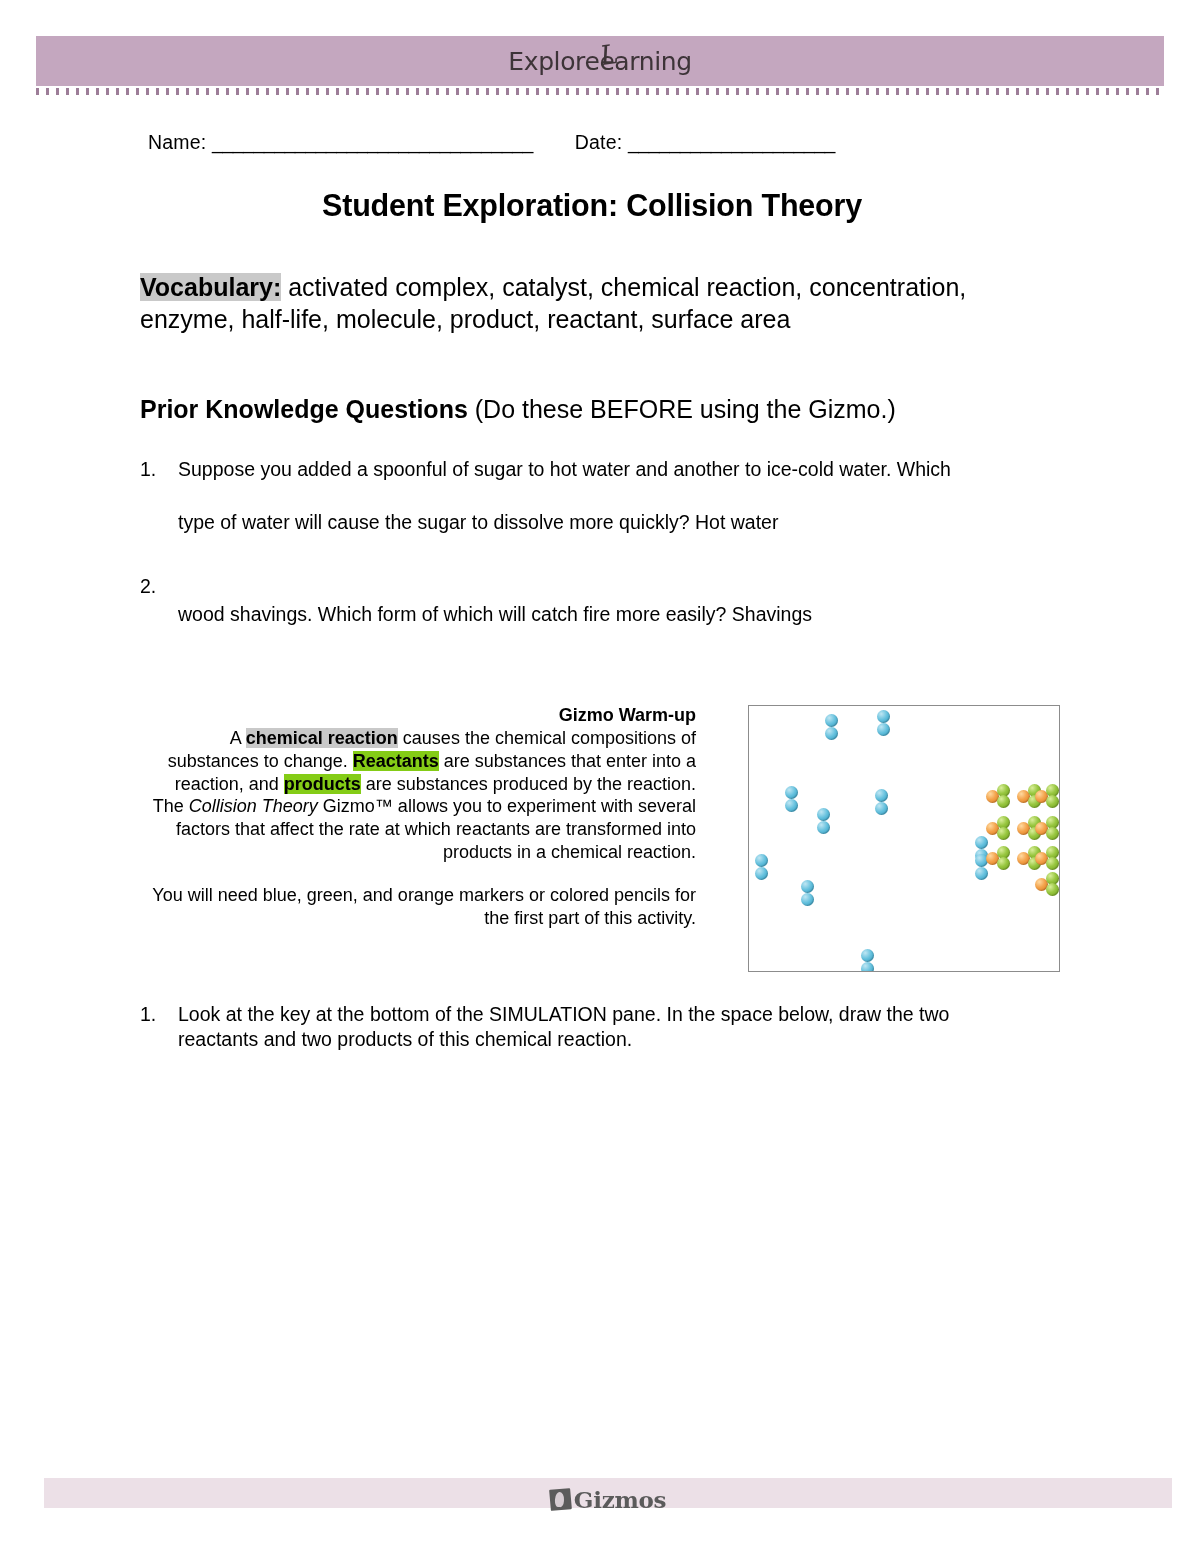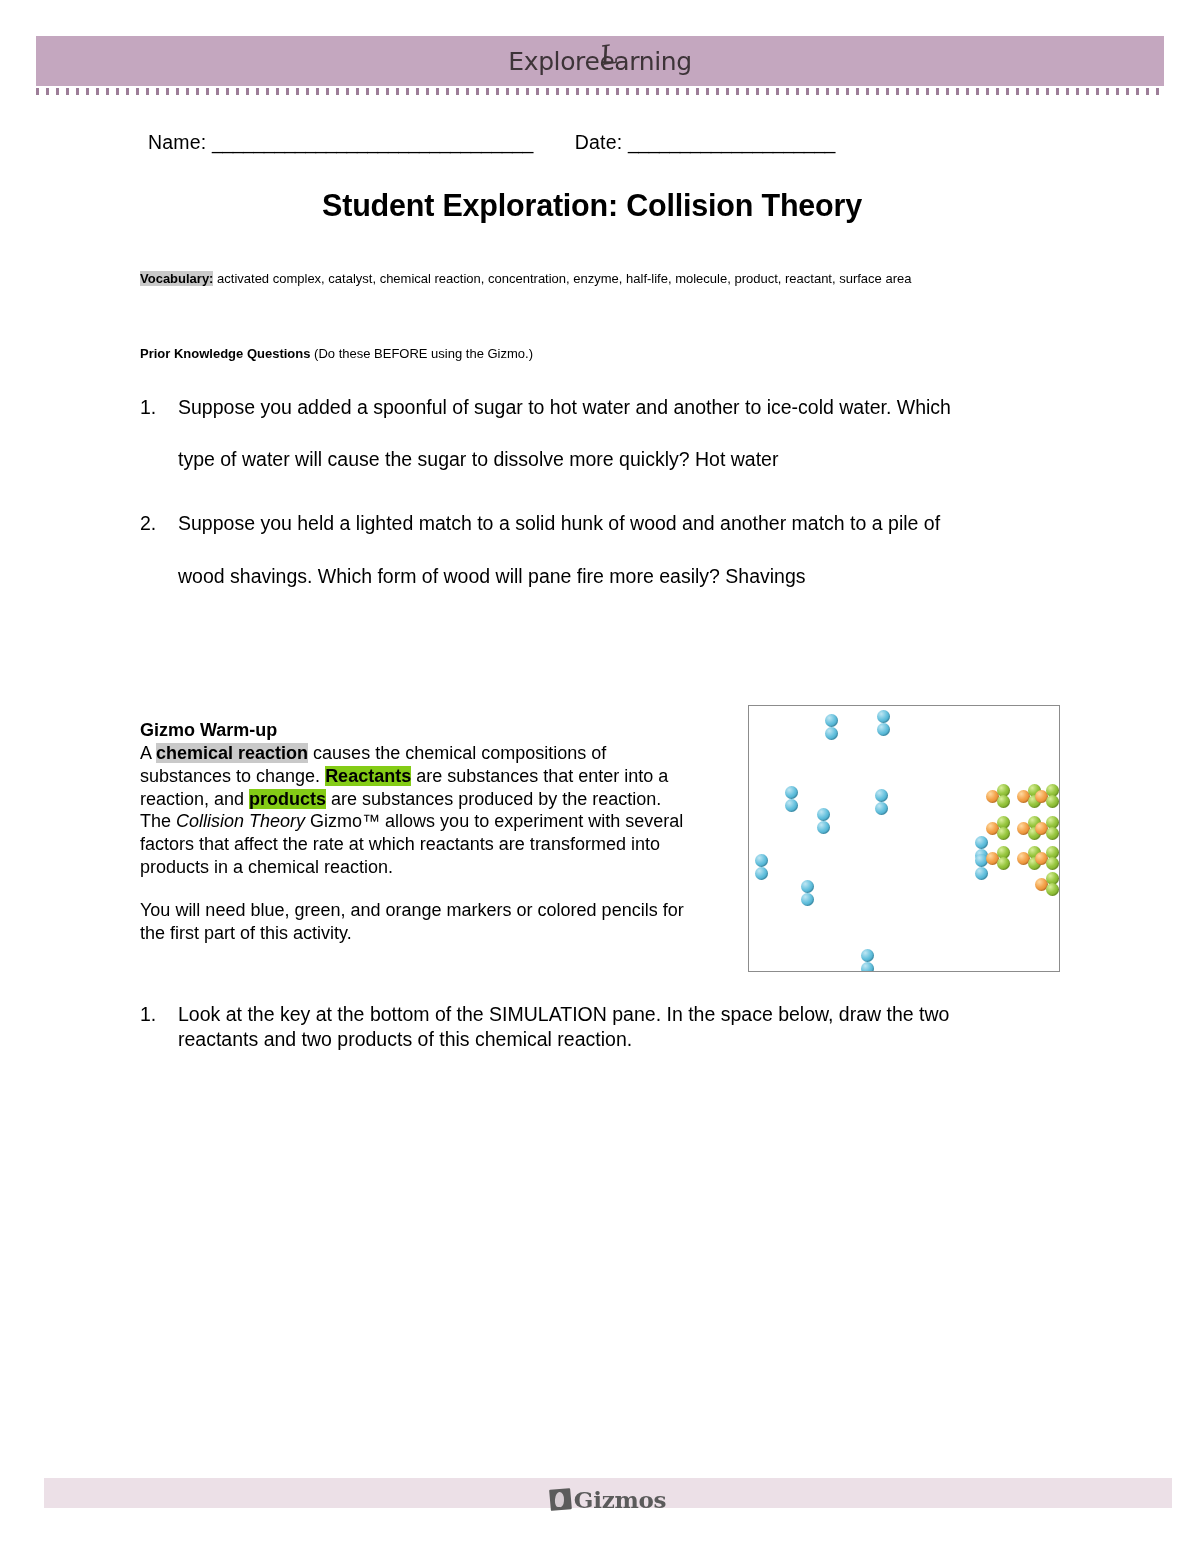--- a/index.html
+++ b/index.html
@@ -89,21 +89,21 @@
   .doc-title {
     text-align: center;
     font-size: 30.5px;
     font-weight: bold;
     margin: 31px 0 0 0;
     letter-spacing: -0.2px;
     padding-right: 16px;
   }
 
   .para {
-    font-size: 13px;
+    font-size: 25px;
     line-height: 1.28;
     margin: 0;
   }
 
   .hl {
     background: #c9c9c9;
     font-weight: bold;
   }
   .hl-light {
     background: #84cc16;
@@ -136,24 +136,25 @@
   #warmup-row {
     position: absolute;
     left: 140px;
     top: 702px;
     width: 924px;
     height: 280px;
   }
   #warmup-text {
     position: absolute;
     left: 0;
-    top: 17px;
+    top: 2px;
     width: 556px;
     font-size: 18px;
     line-height: 1.27;
+    text-align: right;
   }
   #warmup-text p { margin: 0; }
   #warmup-p2 { margin-top: 20px !important; }
 
   
   #sim-panel {
     position: absolute;
     left: 608px;
     top: 3px;
     width: 310px;
@@ -281,22 +282,21 @@
     <span class="q-num">1.</span>
     <span class="q-text">
       <span class="q-l1">Suppose you added a spoonful of sugar to hot water and another to ice-cold water. Which</span>
       <span class="q-l2">type of water will cause the sugar to dissolve more quickly? Hot water</span>
     </span>
   </div>
 
   <div class="q-item" id="q2">
     <span class="q-num">2.</span>
     <span class="q-text">
-      <span class="q-l1">Suppose you held a lighted match to a solid hunk of wood and another match to a pile of</span>
-      <span class="q-l2">wood shavings. Which form of wood will pane fire more easily? Shavings</span>
+      <span class="q-l2">wood shavings. Which form of which will catch fire more easily? Shavings</span>
     </span>
   </div>
 
 </div>
 
 <div id="warmup-row">
 
   <div id="warmup-text">
     <p class="bold">Gizmo Warm-up</p>
     <p id="warmup-p1"><span>A </span><span class="hl">chemical reaction</span><span> causes the chemical compositions of substances to change. </span><span class="hl-light">Reactants</span><span> are substances that enter into a reaction, and </span><span class="hl-light">products</span><span> are substances produced by the reaction. The </span><span class="ital">Collision Theory</span><span> Gizmo™ allows you to experiment with several factors that affect the rate at which reactants are transformed into products in a chemical reaction.</span></p>

